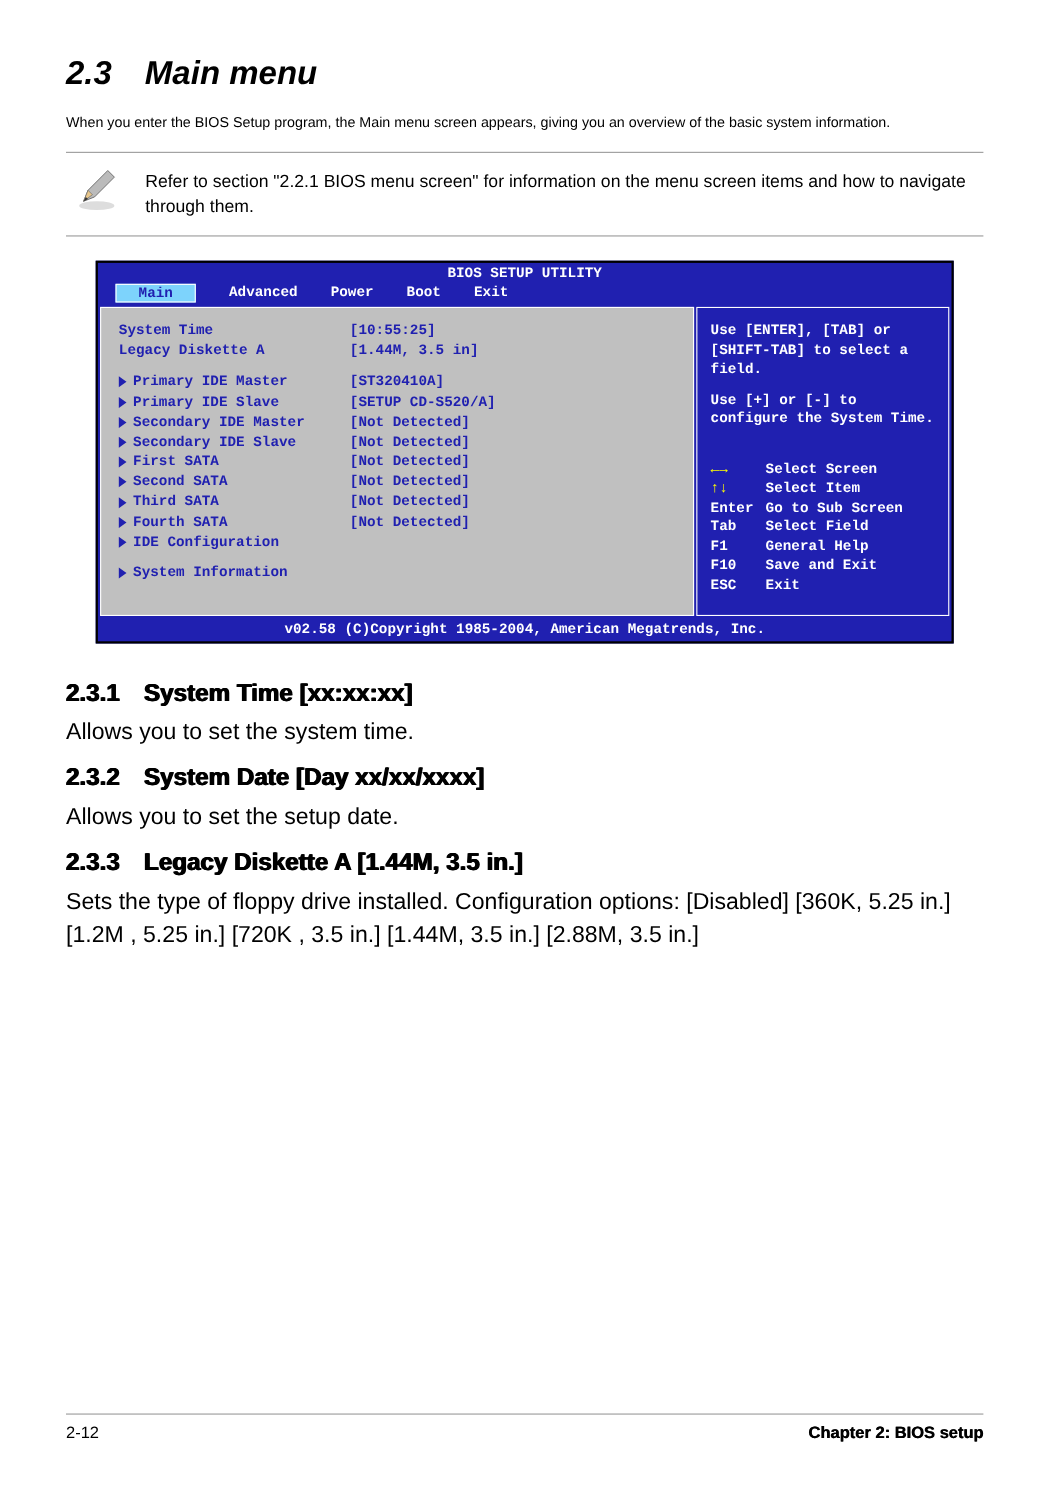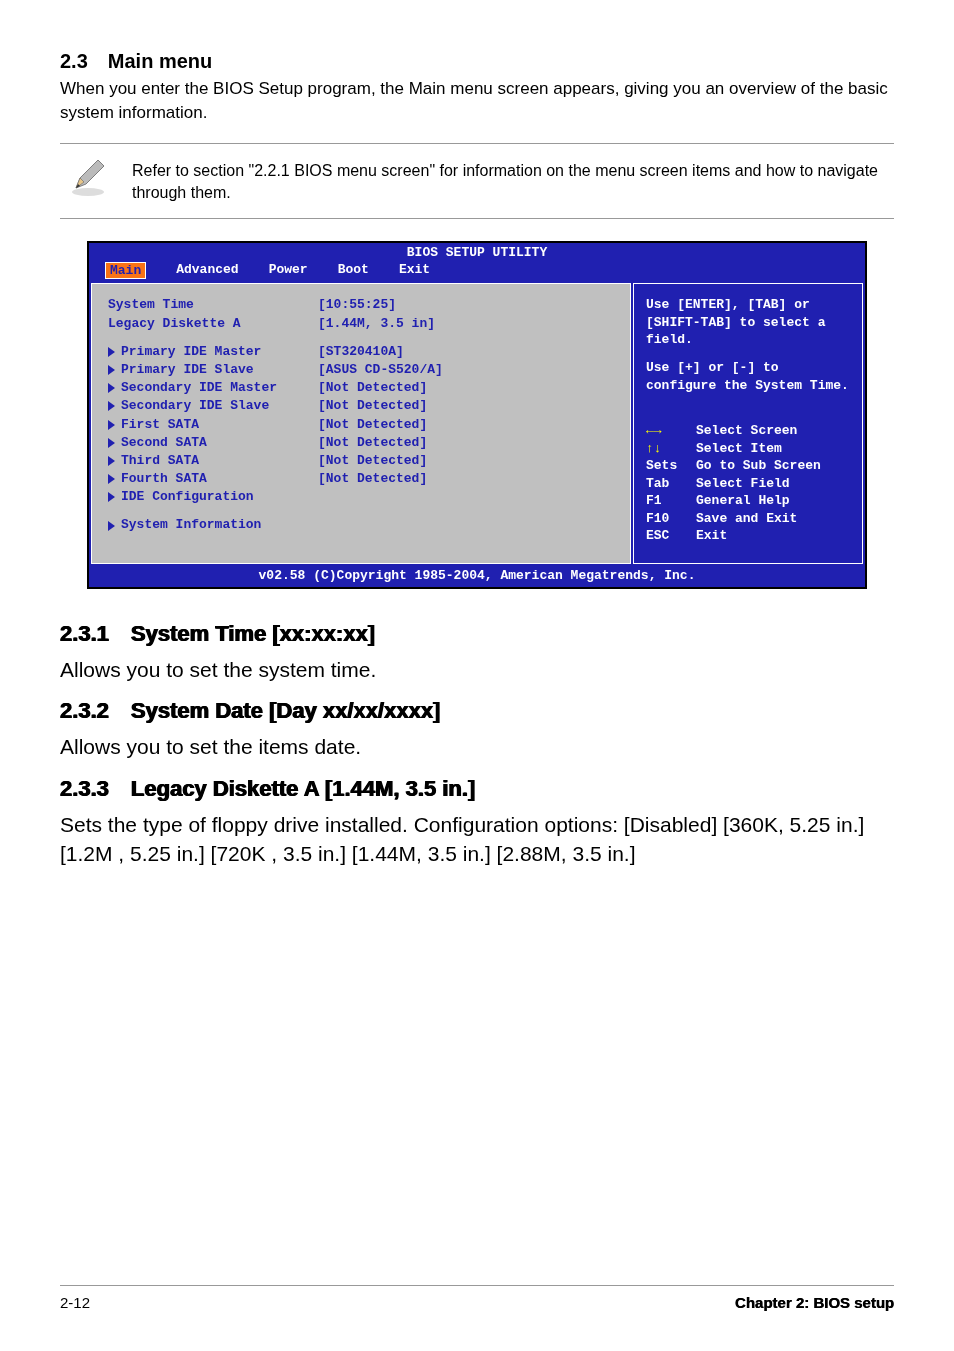--- a/index.html
+++ b/index.html
@@ -9,26 +9,27 @@
     }
     body {
       font-family: Arial, Helvetica, sans-serif;
       background: #fff;
       color: #000;
       padding: 50px 60px;
       width: 954px;
       height: 1351px;
     }
     .main-heading {
-      font-size: 20px;
+      font-size: 30px;
       font-weight: bold;
-      margin-bottom: 4px;
+      margin-bottom: 18px;
+      font-style: italic;
     }
     .intro-text {
-      font-size: 17px;
+      font-size: 13px;
       line-height: 1.4;
       margin-bottom: 18px;
     }
     .note-box {
       border-top: 1px solid #999;
       border-bottom: 1px solid #999;
       padding: 14px 0;
       display: flex;
       align-items: flex-start;
       gap: 24px;
@@ -62,23 +63,23 @@
     }
     .bios-tabs {
       display: flex;
       padding: 0 16px 4px;
       gap: 30px;
     }
     .bios-tab {
       color: #fff;
     }
     .bios-tab.selected {
-      background: #f97316;
+      background: #7dd3fc;
       color: #2020b0;
-      padding: 0 4px;
+      padding: 0 20px;
       border: 1px solid #fff;
     }
     .bios-panels {
       display: flex;
     }
     .bios-left {
       flex: 1;
       background: #c0c0c0;
       color: #2020b0;
       padding: 12px 16px 18px;
@@ -223,21 +224,21 @@
               <span class="tri"></span>
               <span>Primary IDE Master</span>
             </div>
             <div class="bios-value">[ST320410A]</div>
           </div>
           <div class="bios-row">
             <div class="bios-label">
               <span class="tri"></span>
               <span>Primary IDE Slave</span>
             </div>
-            <div class="bios-value">[ASUS CD-S520/A]</div>
+            <div class="bios-value">[SETUP CD-S520/A]</div>
           </div>
           <div class="bios-row">
             <div class="bios-label">
               <span class="tri"></span>
               <span>Secondary IDE Master</span>
             </div>
             <div class="bios-value">[Not Detected]</div>
           </div>
           <div class="bios-row">
             <div class="bios-label">
@@ -301,21 +302,21 @@
       <div class="bios-keys" id="keys">
           <div class="key-row">
             <span class="key-k arrows-h">←→</span>
             <span>Select Screen</span>
           </div>
           <div class="key-row">
             <span class="key-k arrows-v">↑↓</span>
             <span>Select Item</span>
           </div>
           <div class="key-row">
-            <span class="key-k ">Sets</span>
+            <span class="key-k ">Enter</span>
             <span>Go to Sub Screen</span>
           </div>
           <div class="key-row">
             <span class="key-k ">Tab</span>
             <span>Select Field</span>
           </div>
           <div class="key-row">
             <span class="key-k ">F1</span>
             <span>General Help</span>
           </div>
@@ -330,21 +331,21 @@
         </div>
     </div>
   </div>
   <div class="bios-footer">v02.58 (C)Copyright 1985-2004, American Megatrends, Inc.</div>
 </div>
 
 <h2 class="section-heading">2.3.1 System Time [xx:xx:xx]</h2>
 <p class="section-text">Allows you to set the system time.</p>
 
 <h2 class="section-heading">2.3.2 System Date [Day xx/xx/xxxx]</h2>
-<p class="section-text">Allows you to set the items date.</p>
+<p class="section-text">Allows you to set the setup date.</p>
 
 <h2 class="section-heading">2.3.3 Legacy Diskette A [1.44M, 3.5 in.]</h2>
 <p class="section-text">Sets the type of floppy drive installed. Configuration options: [Disabled] [360K, 5.25 in.] [1.2M , 5.25 in.] [720K , 3.5 in.] [1.44M, 3.5 in.] [2.88M, 3.5 in.]</p>
 
 <div class="page-footer">
   <span>2-12</span>
   <span class="footer-right">Chapter 2: BIOS setup</span>
 </div>
 
 </body></html>

